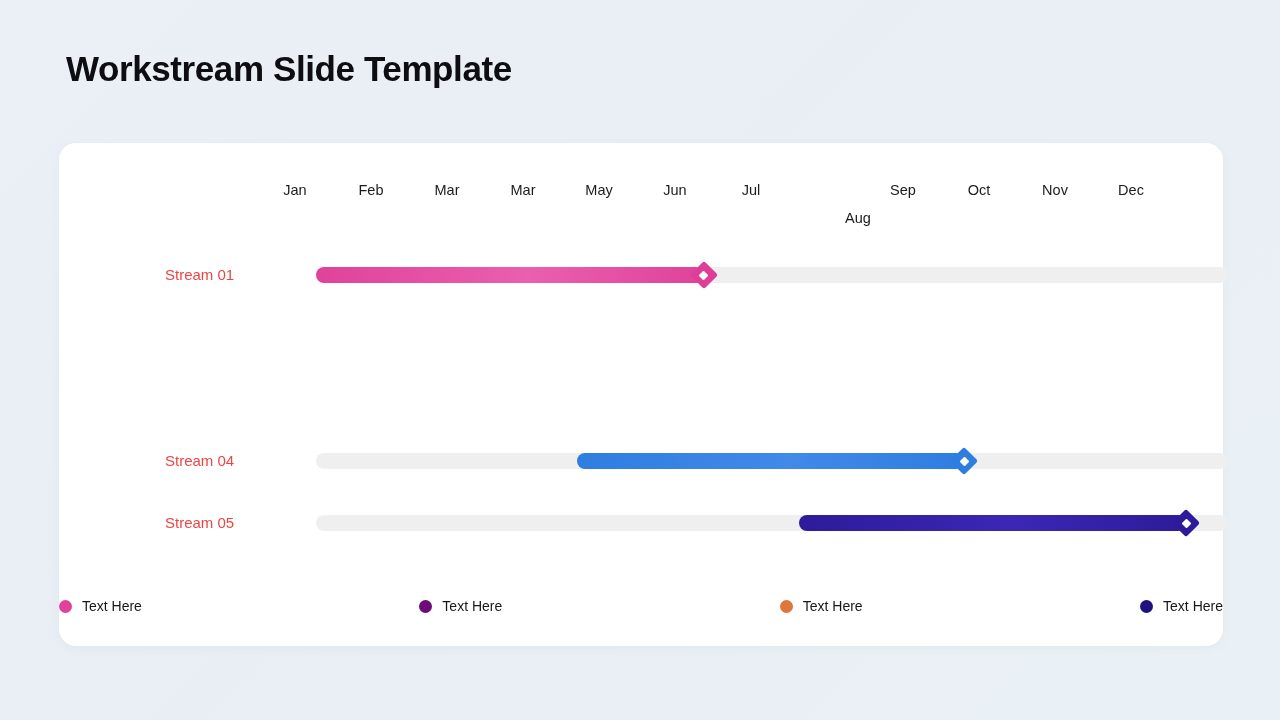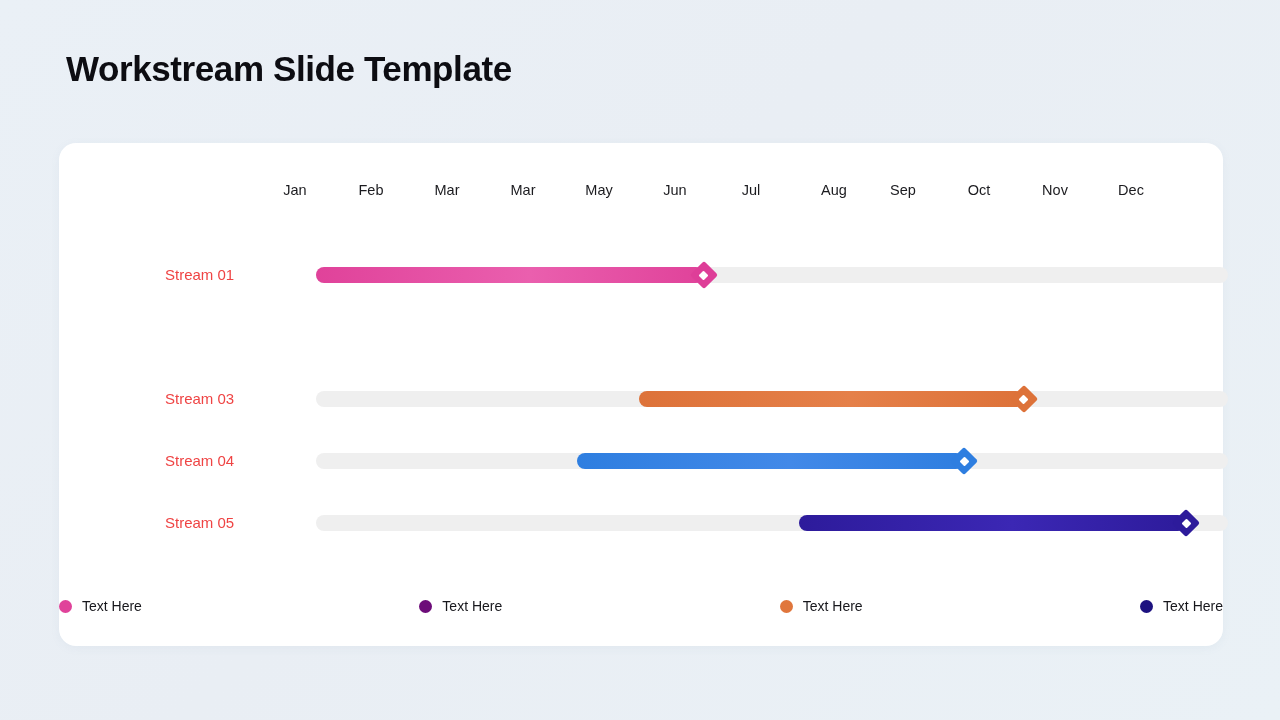--- a/index.html
+++ b/index.html
@@ -138,46 +138,37 @@
 <div id="card">
 
   <div id="month-axis">
       <div class="month-label" style="left: 38px;">Jan</div>
       <div class="month-label" style="left: 114px;">Feb</div>
       <div class="month-label" style="left: 190px;">Mar</div>
       <div class="month-label" style="left: 266px;">Mar</div>
       <div class="month-label" style="left: 342px;">May</div>
       <div class="month-label" style="left: 418px;">Jun</div>
       <div class="month-label" style="left: 494px;">Jul</div>
-      <div class="month-label" style="left: 577px;">Aug</div>
+      <div class="month-label" style="left: 601px; margin-top: 28px;">Aug</div>
       <div class="month-label" style="left: 646px;">Sep</div>
       <div class="month-label" style="left: 722px;">Oct</div>
       <div class="month-label" style="left: 798px;">Nov</div>
       <div class="month-label" style="left: 874px;">Dec</div>
     </div>
 
   <div id="rows">
       <div class="row" style="top: 120px;">
         <div class="row-label">Stream 01</div>
         <div class="track" style="background: rgb(239, 239, 239);"></div>
         <div class="bar" style="left: 257px; width: 387.6px; background: linear-gradient(90deg, rgb(224, 66, 154) 0%, rgb(234, 95, 174) 55%, rgb(224, 66, 154) 100%);"></div>
         <div class="marker" style="left: 644.6px;">
           <div class="diamond-outer" style="background: rgb(222, 62, 152);"></div>
           <div class="diamond-inner" style="background: rgb(255, 255, 255);"></div>
         </div>
       </div>
-      <div class="row" style="top: 244px;">
-        <div class="row-label">Stream 03</div>
-        <div class="track" style="background: rgb(239, 239, 239);"></div>
-        <div class="bar" style="left: 579.848px; width: 384.864px; background: linear-gradient(90deg, rgb(221, 114, 57) 0%, rgb(229, 128, 73) 55%, rgb(221, 114, 57) 100%);"></div>
-        <div class="marker" style="left: 964.712px;">
-          <div class="diamond-outer" style="background: rgb(221, 114, 57);"></div>
-          <div class="diamond-inner" style="background: rgb(255, 255, 255);"></div>
-        </div>
-      </div>
       <div class="row" style="top: 306px;">
         <div class="row-label">Stream 04</div>
         <div class="track" style="background: rgb(239, 239, 239);"></div>
         <div class="bar" style="left: 517.832px; width: 387.6px; background: linear-gradient(90deg, rgb(46, 126, 224) 0%, rgb(66, 137, 232) 55%, rgb(46, 126, 224) 100%);"></div>
         <div class="marker" style="left: 905.432px;">
           <div class="diamond-outer" style="background: rgb(46, 126, 224);"></div>
           <div class="diamond-inner" style="background: rgb(255, 255, 255);"></div>
         </div>
       </div>
       <div class="row" style="top: 368px; padding-left: 15px;">

